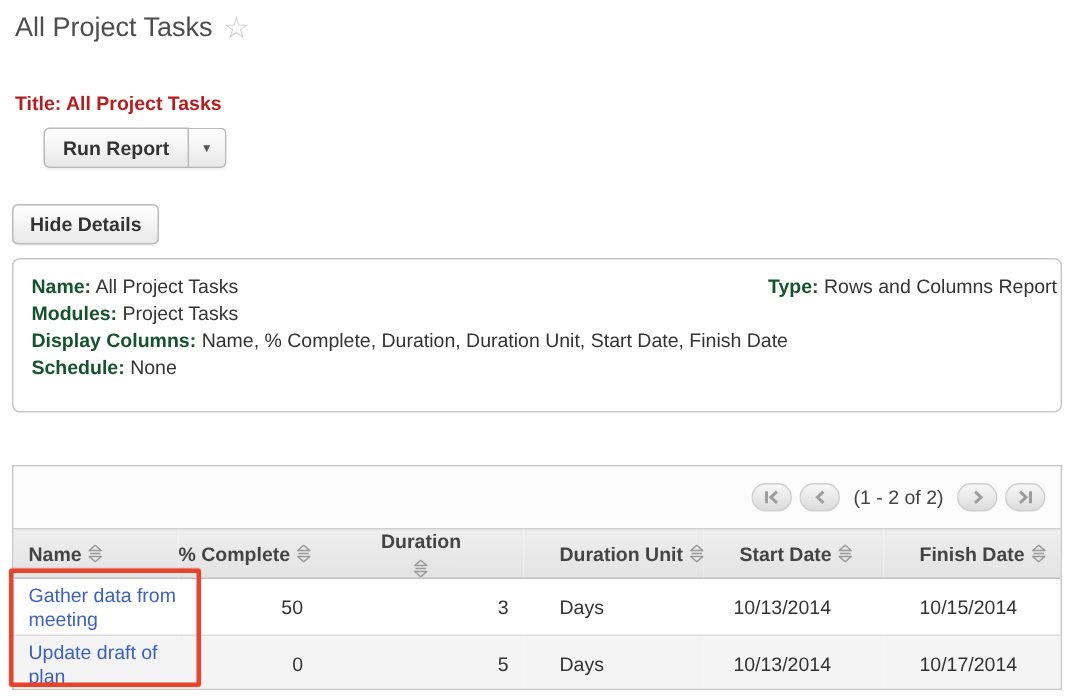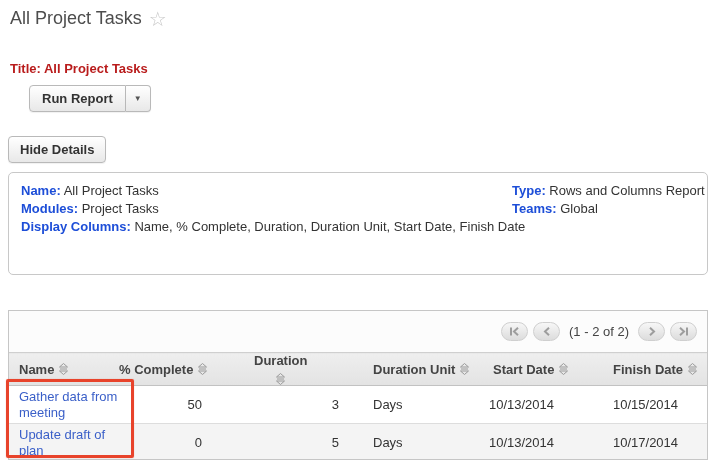--- a/index.html
+++ b/index.html
@@ -42,21 +42,21 @@
   #hide-details-btn { top: 136px; left: 8px; padding: 5px 11px; }
 
   
   #details-panel {
     top: 172px; left: 8px; width: 700px; height: 103px;
     background: #fff; border: 1px solid #c8c8c8; border-radius: 5px;
     padding: 9px 12px;
     font-size: 13px; line-height: 18px;
   }
   #details-right { position: absolute; left: 503px; top: 9px; width: 190px; }
-  .detail-line b { color: #1d4ed8; }
+  .detail-line b { color: #14532d; }
   .detail-line { white-space: nowrap; }
 
   
   #report-table {
     top: 310px; left: 8px; width: 700px; height: 150px;
     border: 1px solid #c6c6c6;
     background: #fff;
     overflow: hidden;
   }
   #pager-bar {
@@ -129,24 +129,24 @@
   </button>
 </div>
 
 <button class="btn abs" id="hide-details-btn">Hide Details</button>
 
 <div class="abs" id="details-panel">
   <div id="details-left">
     <div class="detail-line"><b>Name:</b> <span>All Project Tasks</span></div>
     <div class="detail-line"><b>Modules:</b> <span>Project Tasks</span></div>
     <div class="detail-line"><b>Display Columns:</b> <span>Name, % Complete, Duration, Duration Unit, Start Date, Finish Date</span></div>
+    <div class="detail-line"><b>Schedule:</b> <span>None</span></div>
   </div>
   <div id="details-right">
     <div class="detail-line"><b>Type:</b> <span>Rows and Columns Report</span></div>
-    <div class="detail-line"><b>Teams:</b> <span>Global</span></div>
   </div>
 </div>
 
 <div class="abs" id="report-table">
 
   <div id="pager-bar">
     <span class="pager-btn">
       <svg width="11" height="9" viewBox="0 0 11 9">
         <line x1="2" y1="0.5" x2="2" y2="8.5" stroke="#9d9d9d" stroke-width="2"></line>
         <polyline points="9,0.8 5,4.5 9,8.2" fill="none" stroke="#9d9d9d" stroke-width="2"></polyline>

